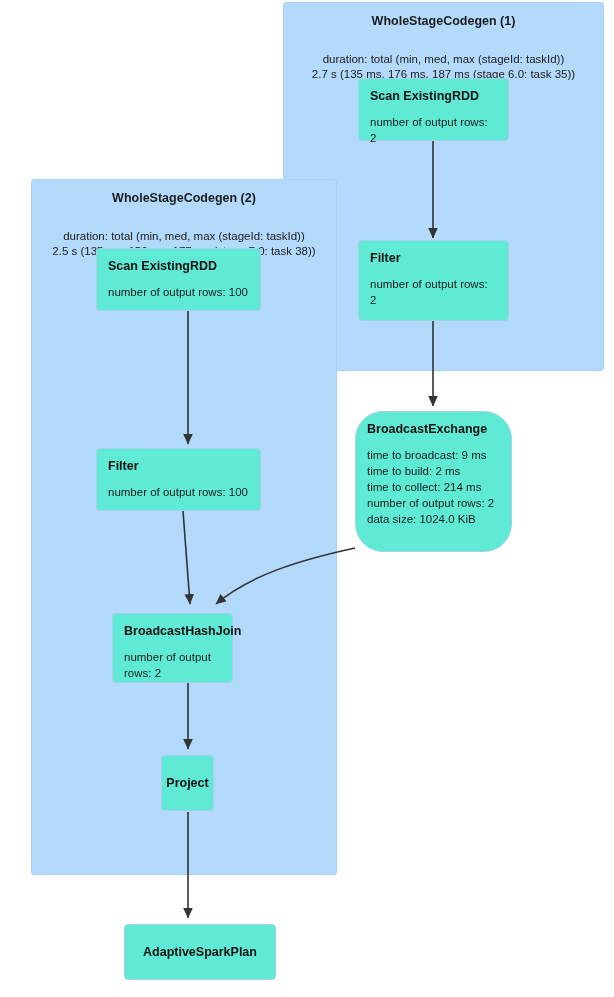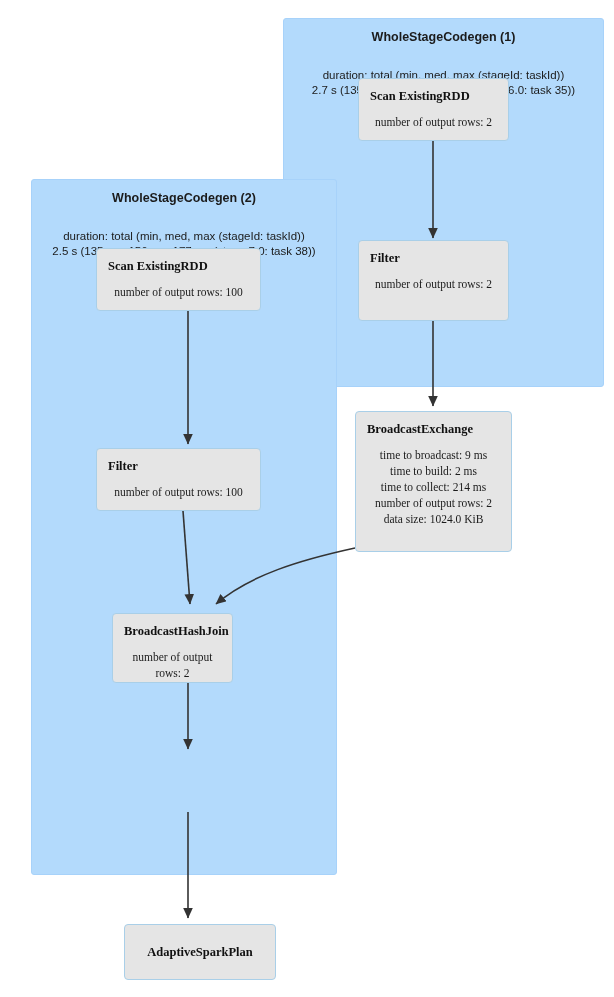--- a/index.html
+++ b/index.html
@@ -43,57 +43,55 @@
   .wsc-sub {
     text-align: center;
     font-size: 11.5px;
     color: #1b1b1b;
     line-height: 15px;
     margin-top: 24px;
     white-space: pre-line;
   }
   .node {
     position: absolute;
-    background: #e5e5e5;
+    background: #5eead4;
     border: 1px solid #a9cfe8;
     border-radius: 4px;
     box-sizing: border-box;
     padding: 9px 11px 10px 11px;
-    font-family: Liberation Serif, serif;
   }
   .node-title {
     font-weight: bold;
     font-size: 12.5px;
     color: #111111;
     line-height: 16px;
   }
   .node-metrics {
     font-size: 11.5px;
     color: #1b1b1b;
     line-height: 16px;
     margin-top: 10px;
     white-space: pre-line;
-    text-align: center;
   }
   .node.centered {
     display: flex;
     align-items: center;
     justify-content: center;
     padding: 0;
   }
   .node.centered .node-title {
     text-align: center;
   }
 </style>
 </head>
 <body>
 
 <div id="stage">
 
-  <div class="wsc" style="left:283px; top:18px; width:321px; height:369px;">
+  <div class="wsc" style="left:283px; top:2px; width:321px; height:369px;">
     <div class="wsc-title">WholeStageCodegen (1)</div>
     <div class="wsc-sub">duration: total (min, med, max (stageId: taskId))
 2.7 s (135 ms, 176 ms, 187 ms (stage 6.0: task 35))</div>
   </div>
 
   <div class="wsc" style="left:31px; top:179px; width:306px; height:696px;">
     <div class="wsc-title">WholeStageCodegen (2)</div>
     <div class="wsc-sub">duration: total (min, med, max (stageId: taskId))
 2.5 s (135 ms, 156 ms, 177 ms (stage 7.0: task 38))</div>
   </div>
@@ -133,32 +131,35 @@
   <div class="node" style="left:96px; top:248px; width:165px; height:63px;">
     <div class="node-title">Scan ExistingRDD</div>
     <div class="node-metrics">number of output rows: 100</div>
   </div>
 
   <div class="node" style="left:96px; top:448px; width:165px; height:63px;">
     <div class="node-title">Filter</div>
     <div class="node-metrics">number of output rows: 100</div>
   </div>
 
-  <div class="node" style="left:355px; top:411px; width:157px; height:141px;">
+  <div class="node" style="left:355px; top:411px; width:157px; height:141px;border-radius:28px;">
     <div class="node-title">BroadcastExchange</div>
     <div class="node-metrics">time to broadcast: 9 ms
 time to build: 2 ms
 time to collect: 214 ms
 number of output rows: 2
 data size: 1024.0 KiB</div>
   </div>
 
   <div class="node" style="left:112px; top:613px; width:121px; height:70px;">
     <div class="node-title">BroadcastHashJoin</div>
     <div class="node-metrics">number of output rows: 2</div>
   </div>
 
+  <div class="node centered" style="left:161px; top:755px; width:53px; height:56px;">
+    <div class="node-title">Project</div>
+  </div>
 
   <div class="node centered" style="left:124px; top:924px; width:152px; height:56px;">
     <div class="node-title">AdaptiveSparkPlan</div>
   </div>
 
 </div>
 
 </body></html>

